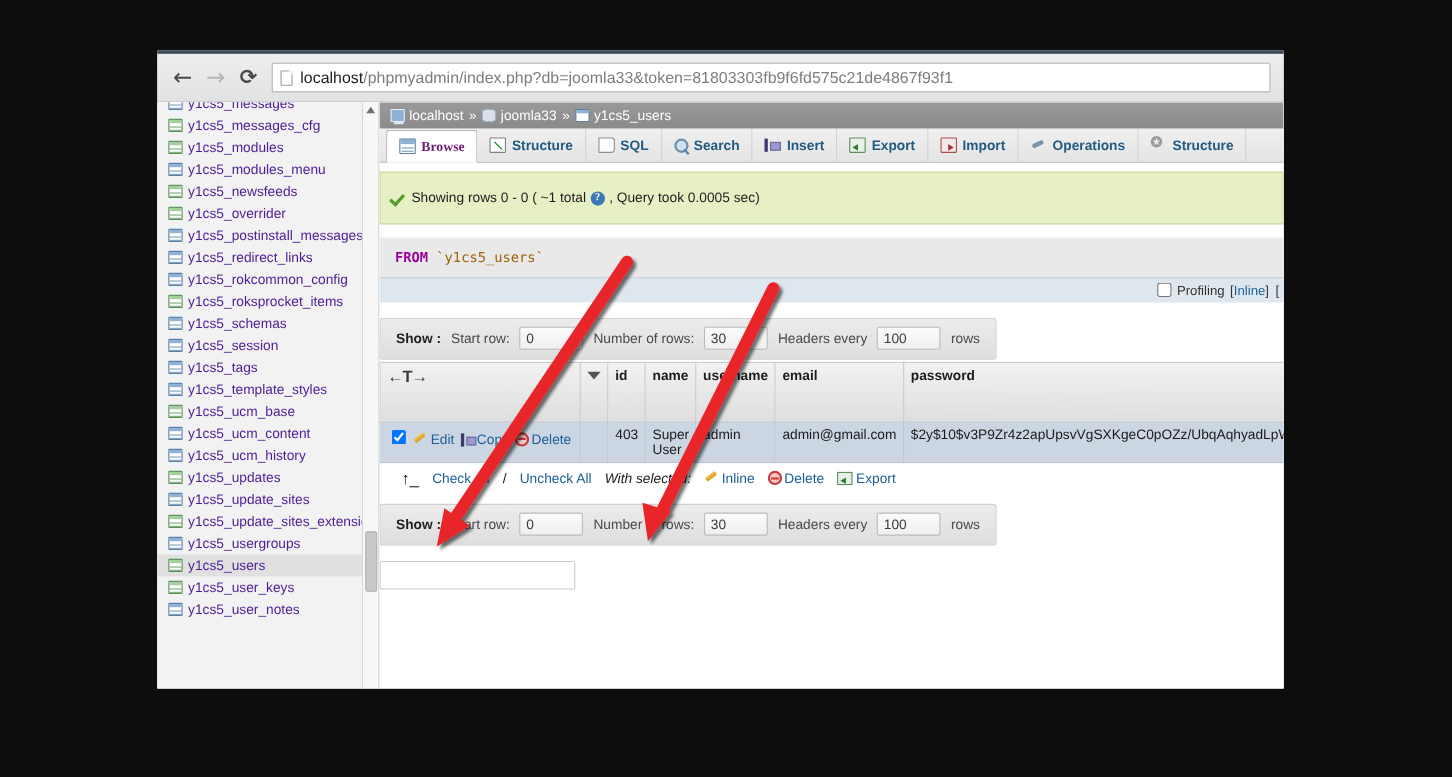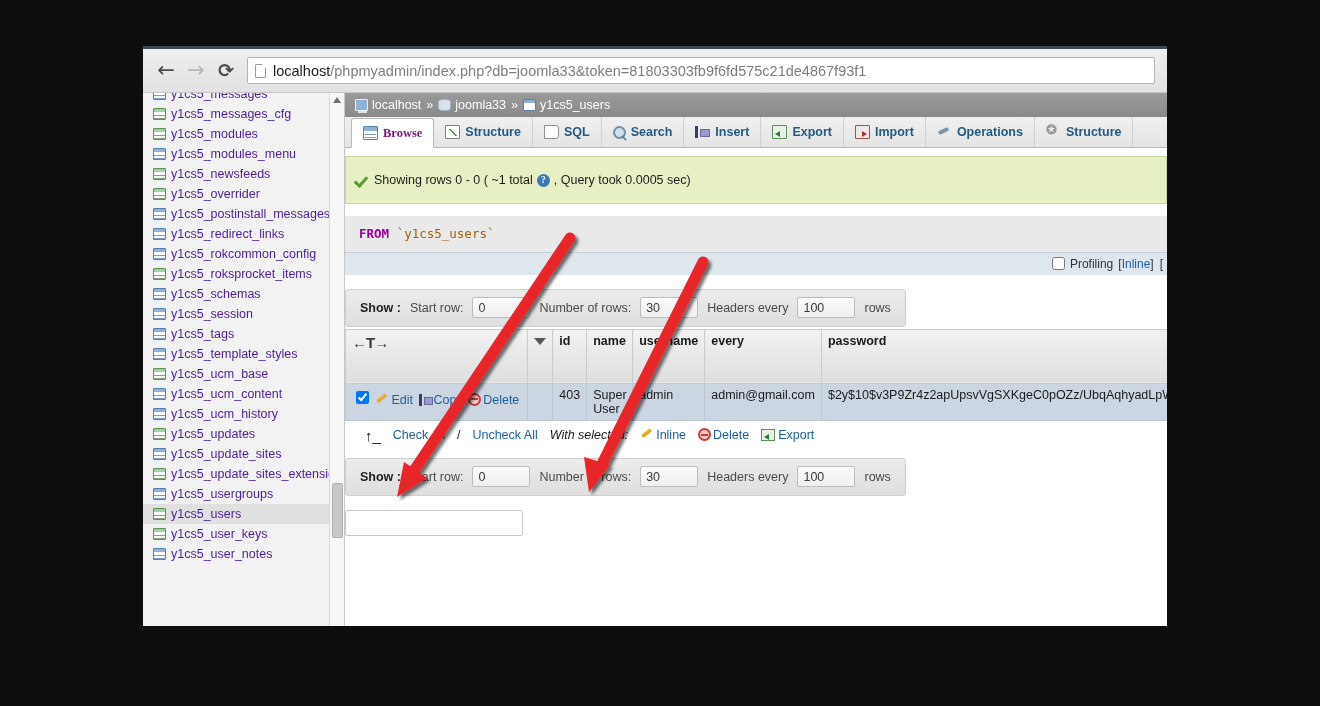--- a/index.html
+++ b/index.html
@@ -527,21 +527,21 @@
           <table id="restable">
             <thead>
               <tr>
                 <th class="ctrl">
                   <span class="arrowmark">←T→</span>
                 </th>
                 <th><span class="sort-caret"></span></th>
               <th>id</th>
                   <th>name</th>
                   <th>username</th>
-                  <th>every</th>
+                  <th>email</th>
                   <th>password</th>
                 </tr>
             </thead>
             <tbody>
                 <tr>
                   <td class="acts"><input type="checkbox" checked="" style=""> <span class="act"><span class="icon-pencil"></span><span>Edit</span></span> <span class="act"><span class="icon-copy"></span><span>Copy</span></span> <span class="act"><span class="icon-delete"></span><span>Delete</span></span></td>
                   <td></td>
                   <td>403</td>
                   <td style="max-width: 46px;">Super User</td>
                   <td>admin</td>

